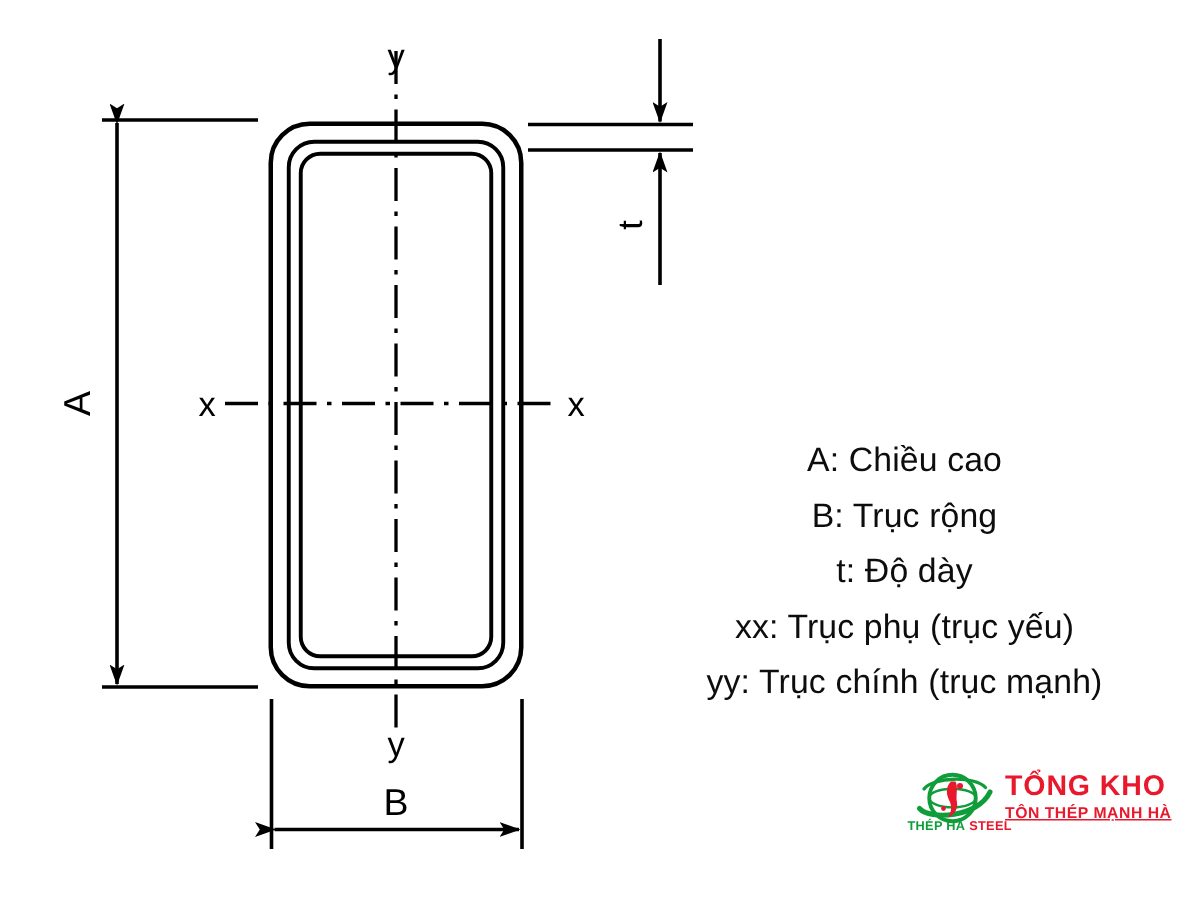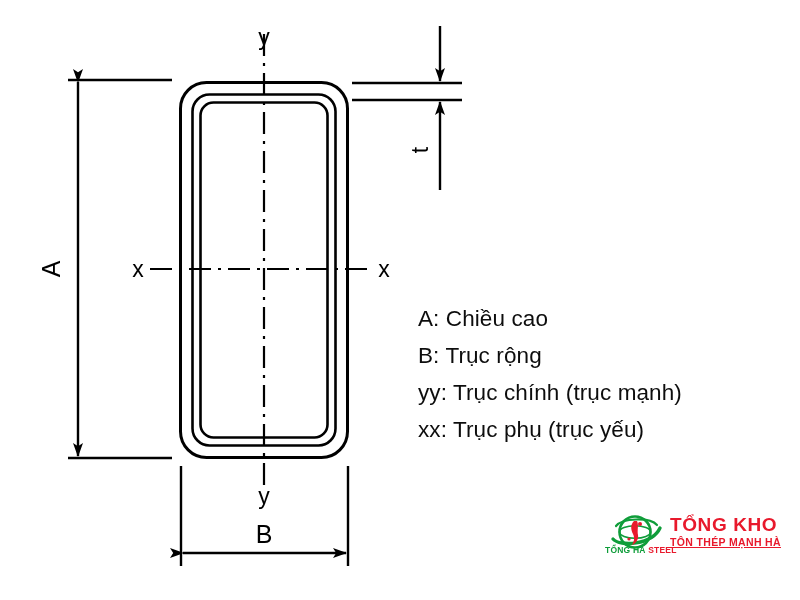--- a/index.html
+++ b/index.html
@@ -27,22 +27,23 @@
     position: absolute;
     left: 0;
     top: 0;
     width: 800px;
     height: 600px;
     display: block;
   }
   .legend {
     position: absolute;
     left: 418px;
-    top: 300px;
+    top: 288px;
     width: 370px;
+    text-align: center;
   }
   .legend-line {
     font-family: "Liberation Sans", sans-serif;
     font-size: 22.5px;
     line-height: 37px;
     color: #0d0d0d;
     white-space: nowrap;
     letter-spacing: 0.1px;
   }
   .logo {
@@ -157,34 +158,35 @@
       <line x1="440" y1="190" x2="440" y2="102" stroke="#000000" stroke-width="2.4" marker-end="url(#arrHead)"></line>
       <g transform="translate(428,150) rotate(-90)">
         <text class="lbl" x="0" y="0" font-size="23" text-anchor="middle">t</text>
       </g>
     </g>
   </svg>
 
   <div class="legend">
     <div class="legend-line">A: Chiều cao</div>
     <div class="legend-line">B: Trục rộng</div>
+    <div class="legend-line">t: Độ dày</div>
+    <div class="legend-line">xx: Trục phụ (trục yếu)</div>
     <div class="legend-line">yy: Trục chính (trục mạnh)</div>
-    <div class="legend-line">xx: Trục phụ (trục yếu)</div>
   </div>
 
   <div class="logo">
     <svg class="logo-emblem" viewBox="0 0 68 46">
       <circle cx="31" cy="20" r="15.5" fill="none" stroke="#0f9d3a" stroke-width="2.6"></circle>
       <ellipse cx="31" cy="20" rx="15.5" ry="6.2" fill="none" stroke="#0f9d3a" stroke-width="1.6"></ellipse>
       <path d="M9 27 C16 35, 48 33, 56 16" fill="none" stroke="#0f9d3a" stroke-width="3.4" stroke-linecap="round"></path>
       <path d="M12 14 C18 6, 46 5, 53 13" fill="none" stroke="#0f9d3a" stroke-width="2.2" stroke-linecap="round"></path>
       <path d="M30 9 C26 13, 27 18, 29 22 C31 26, 30 30, 28 33 C31 32, 35 28, 34 23 C33 18, 35 13, 33 9 Z" fill="#e8192c"></path>
       <circle cx="36" cy="12" r="2" fill="#e8192c"></circle>
       <circle cx="25" cy="27" r="1.6" fill="#e8192c"></circle>
     </svg>
     <div class="logo-text">
       <div class="logo-title">TỔNG KHO</div>
       <div class="logo-sub">TÔN THÉP MẠNH HÀ</div>
     </div>
-    <div class="logo-brand"><span class="brand-green">TỔNG HÀ </span><span class="brand-red">STEEL</span></div>
+    <div class="logo-brand"><span class="brand-green">THÉP HÀ </span><span class="brand-red">STEEL</span></div>
   </div>
 
 </div>
 
 </body></html>

